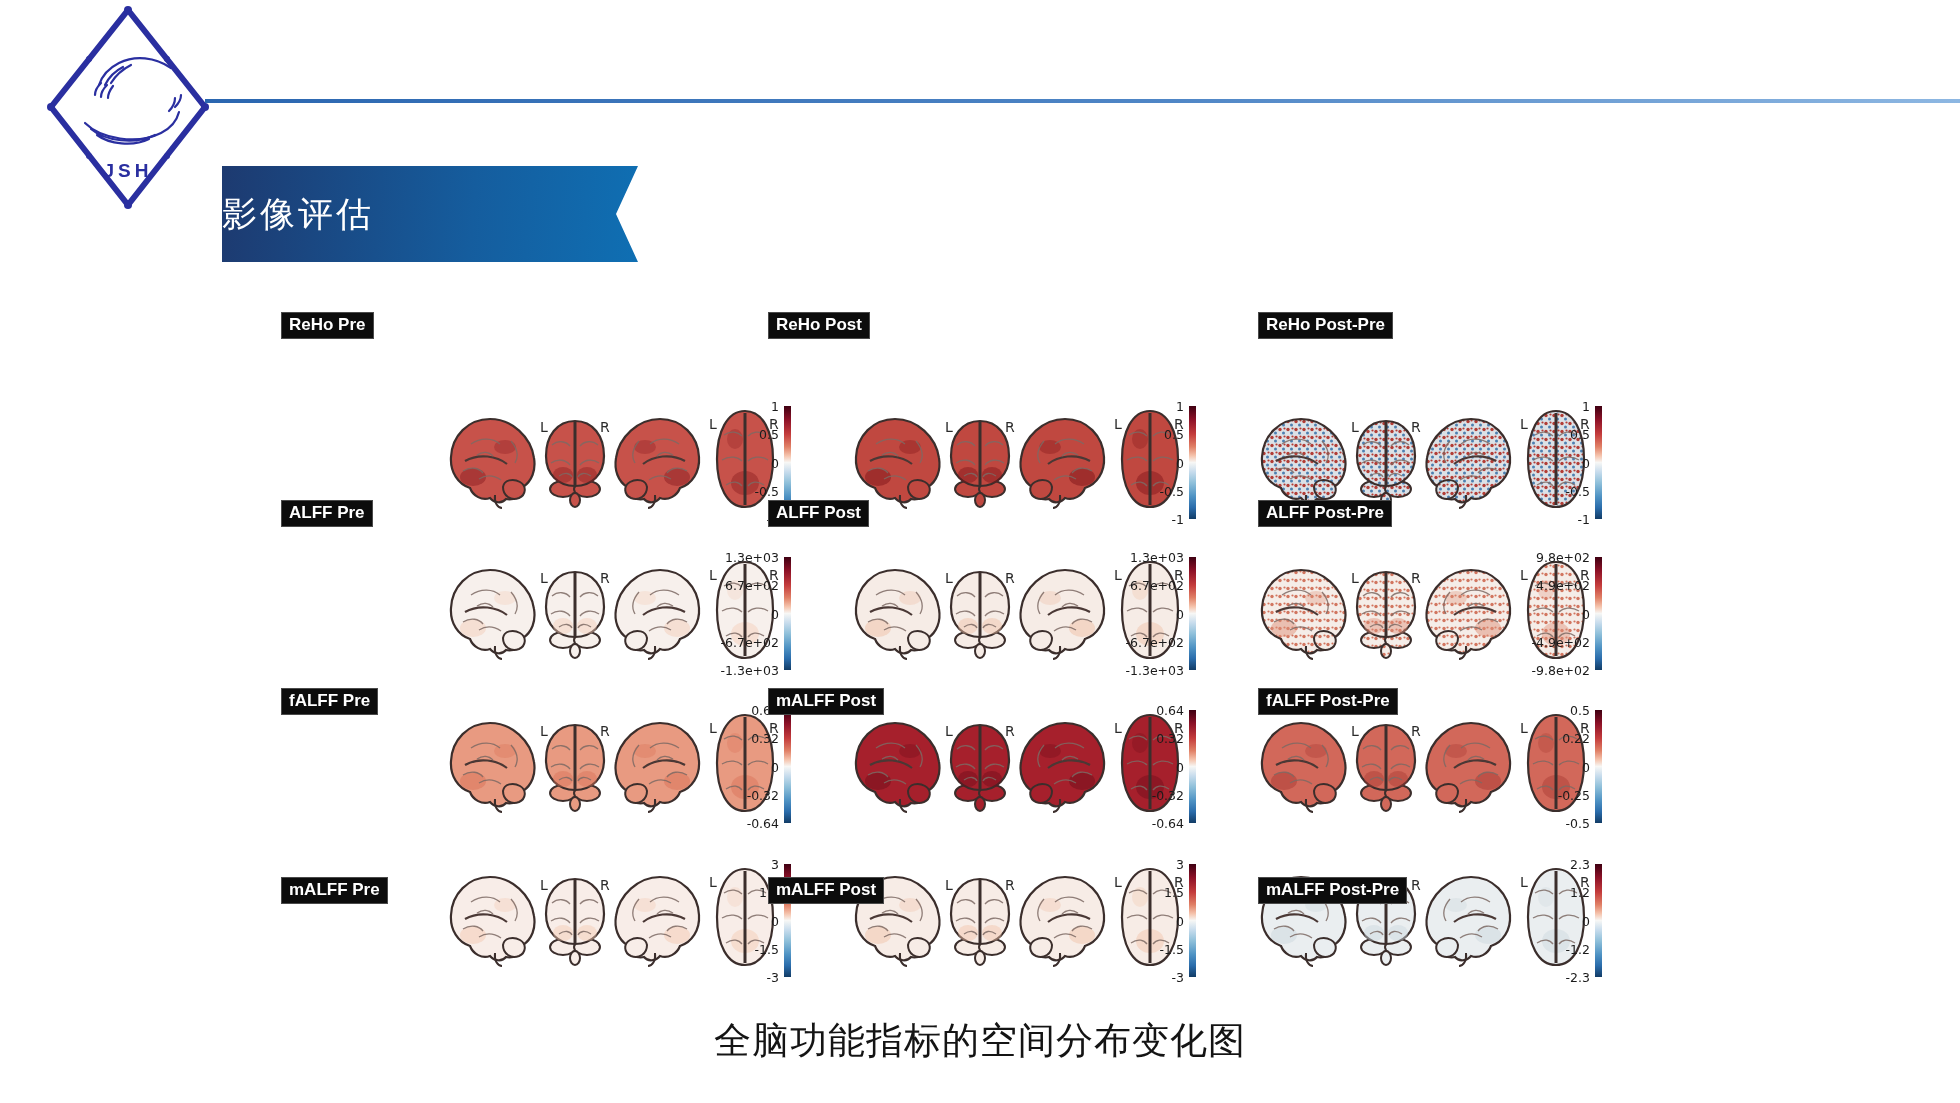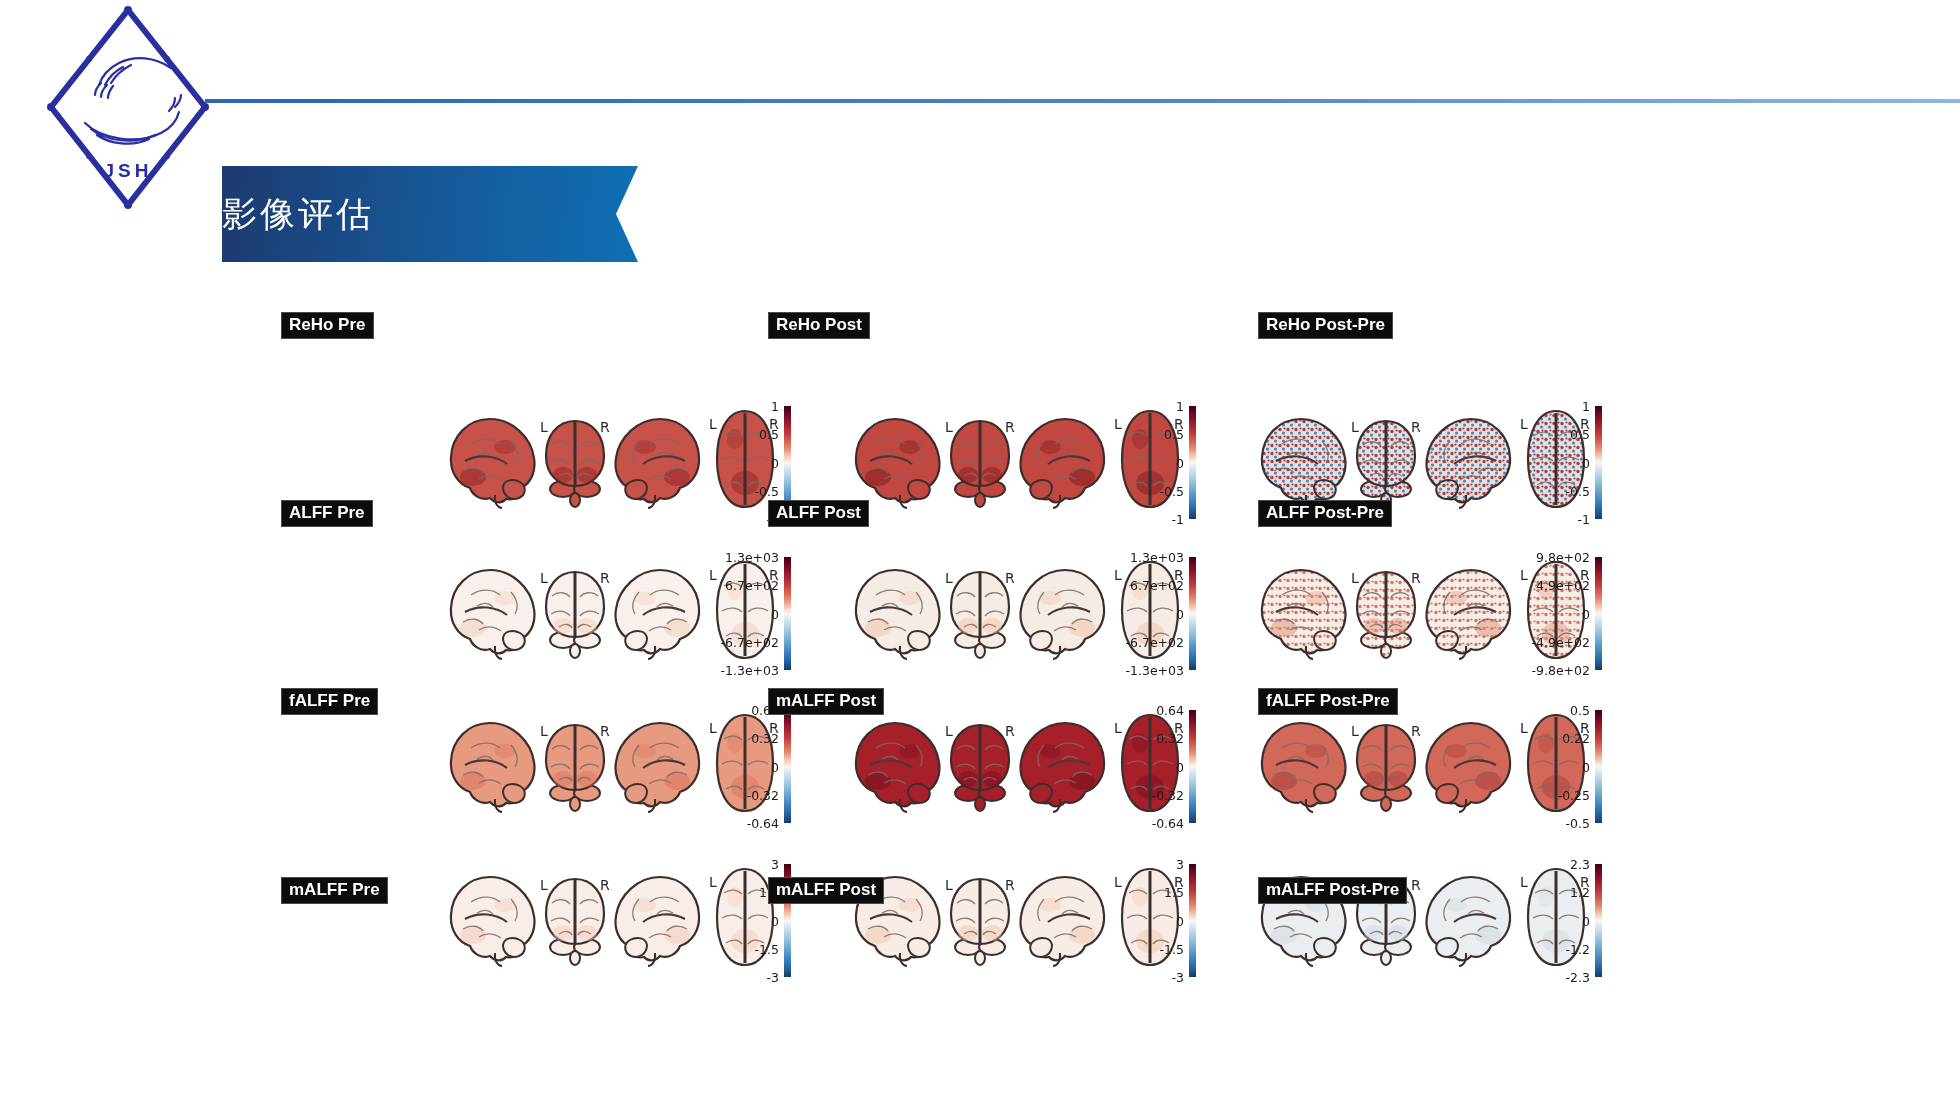--- a/index.html
+++ b/index.html
@@ -696,13 +696,14 @@
           <div class="cbarbar"></div>
           <span class="tk" style="top:0%">2.3</span>
           <span class="tk" style="top:25%">1.2</span>
           <span class="tk" style="top:50%">0</span>
           <span class="tk" style="top:75%">-1.2</span>
           <span class="tk" style="top:100%">-2.3</span>
         </div>
       </div>
     </div>
 
+  <div class="caption">全脑功能指标的空间分布变化图</div>
 </div>
 
 </body></html>

